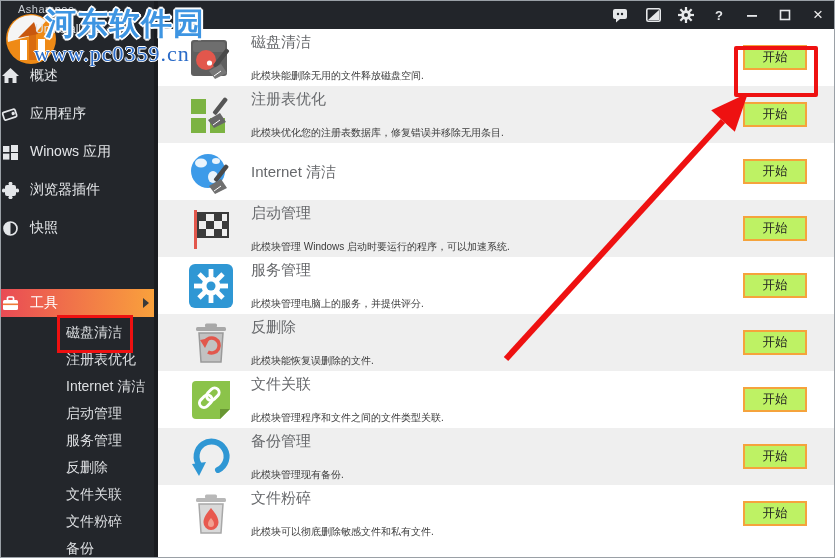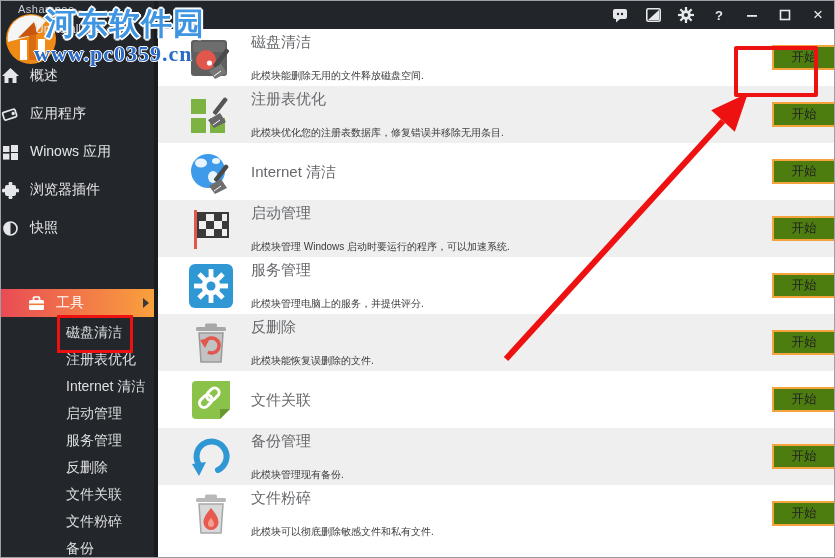--- a/index.html
+++ b/index.html
@@ -12,42 +12,42 @@
   .tb-close{font-size:17px;color:#eee;line-height:16px;}
   
   .sidebar{position:absolute;left:0;top:0;width:153px;height:556px;background:#23262b;border-right:4px solid #1a1c20;box-sizing:content-box;z-index:2;}
   .brand{position:relative;height:56px;}
   .brand-ashampoo{position:absolute;left:17px;top:2px;font-size:11px;color:#c9ced4;letter-spacing:.5px;}
   .brand-product{position:absolute;left:34px;top:21px;font-size:12px;color:#dfe2e6;white-space:nowrap;}
   .brand-logo{position:absolute;left:3px;top:11px;}
   .nav{position:absolute;left:0;top:56px;width:153px;}
   .nav-item{height:38px;display:flex;align-items:center;color:#e4e6e9;font-size:14px;gap:11px;cursor:pointer;}
   .nav-ic{width:18px;height:18px;flex:0 0 18px;display:flex;align-items:center;justify-content:center;}
-  .tools-item{position:absolute;left:0;top:288px;width:153px;height:28px;display:flex;align-items:center;padding-left:26px;box-sizing:border-box;gap:11px;color:#fff;font-size:14px;background:linear-gradient(90deg,#e94b55 0%,#f9a13c 100%);cursor:pointer;}
+  .tools-item{position:absolute;left:0;top:288px;width:153px;height:28px;display:flex;align-items:center;box-sizing:border-box;gap:11px;color:#fff;font-size:14px;background:linear-gradient(90deg,#e94b55 0%,#f9a13c 100%);cursor:pointer;}
   .tools-caret{position:absolute;right:5px;top:9px;width:0;height:0;border-left:6px solid #3a3a3a;border-top:5px solid transparent;border-bottom:5px solid transparent;}
   .subnav{position:absolute;left:0;top:318px;width:153px;}
   .subnav-item{height:27px;display:flex;align-items:center;padding-left:65px;color:#dddfe2;font-size:14px;cursor:pointer;}
   
   .content{position:absolute;left:157px;top:28px;width:678px;height:529px;background:#fff;}
   .mod-row{position:relative;height:57px;display:flex;align-items:center;padding-left:30px;box-sizing:border-box;}
   .mod-row.alt{background:#efefef;}
   .mod-ic{width:46px;height:46px;flex:0 0 46px;margin-right:17px;}
   .mod-text{flex:1 1 auto;min-width:0;}
   .mod-title{font-size:15px;color:#67696c;line-height:18px;}
   .mod-desc{font-size:10px;color:#3b3b3b;margin-top:18px;line-height:13px;}
-  .mod-btn{width:64px;height:25px;background:#4d7c0f;border:2px solid #f5a33c;font-size:12.5px;color:#222;display:flex;align-items:center;justify-content:center;cursor:pointer;flex:0 0 64px;box-sizing:border-box;font-family:inherit;}
+  .mod-btn{width:64px;height:25px;margin-right:29px;background:#bef264;border:2px solid #f5a33c;font-size:12.5px;color:#222;display:flex;align-items:center;justify-content:center;cursor:pointer;flex:0 0 64px;box-sizing:border-box;font-family:inherit;}
   
   .anno-box-sidebar{position:absolute;left:56px;top:314px;width:70px;height:32px;border:3px solid #ee1111;z-index:6;pointer-events:none;}
   .anno-box-button{position:absolute;left:733px;top:45px;width:76px;height:43px;border:4px solid #ee1111;border-radius:2px;z-index:6;pointer-events:none;}
   .anno-arrow{position:absolute;left:0;top:0;z-index:5;pointer-events:none;}
   
   .watermark{position:absolute;left:0;top:0;z-index:7;pointer-events:none;}
   .wm1{position:absolute;left:44px;top:2px;font-size:31px;font-weight:bold;letter-spacing:1px;color:#3e95e2;
        text-shadow:-2px 0 #fff,2px 0 #fff,0 -2px #fff,0 2px #fff,-1px -1px #fff,1px 1px #fff,-1px 1px #fff,1px -1px #fff;white-space:nowrap;}
-  .wm2{position:absolute;left:33px;top:40px;font-size:22px;font-weight:bold;font-family:"Liberation Serif","DejaVu Serif",serif;color:#2a6bc8;
+  .wm2{position:absolute;left:33px;top:40px;font-size:22px;font-weight:normal;font-family:"Liberation Serif","DejaVu Serif",serif;color:#2a6bc8;
        text-shadow:-1px 0 #fff,1px 0 #fff,0 -1px #fff,0 1px #fff;white-space:nowrap;letter-spacing:1px;}
 </style>
 </head>
 <body>
 
 <div class="window">
 
   <div class="topbar">
     <div class="topbar-icons">
       <div class="tb-ic">
@@ -333,20 +333,21 @@
             <path d="M 4 8 Q 4 4 8 4 L 42 4 L 42 32 L 32 42 L 8 42 Q 4 42 4 38 Z" fill="#8bc34a"></path>
             <polygon points="42,32 32,42 32,32" fill="#689633"></polygon>
             <g transform="rotate(-45 22 20)" fill="none" stroke="#fff" stroke-width="3">
               <rect x="9" y="15.5" width="14" height="9" rx="4.5"></rect>
               <rect x="19" y="15.5" width="14" height="9" rx="4.5"></rect>
             </g>
           </svg>
       </div>
       <div class="mod-text">
         <div class="mod-title">文件关联</div>
+        <div class="mod-desc">此模块管理程序和文件之间的文件类型关联.</div>
       </div>
       <button class="mod-btn">开始</button>
     </div>
 
     <div class="mod-row alt">
       <div class="mod-ic">
         <svg width="46" height="46" viewBox="0 0 46 46">
             <path d="M 12 32 A 15 15 0 1 1 30 36" fill="none" stroke="#2f97d4" stroke-width="6" stroke-linecap="round"></path>
             <polygon points="4,30 18,28 11,42" fill="#2f97d4"></polygon>
           </svg>

